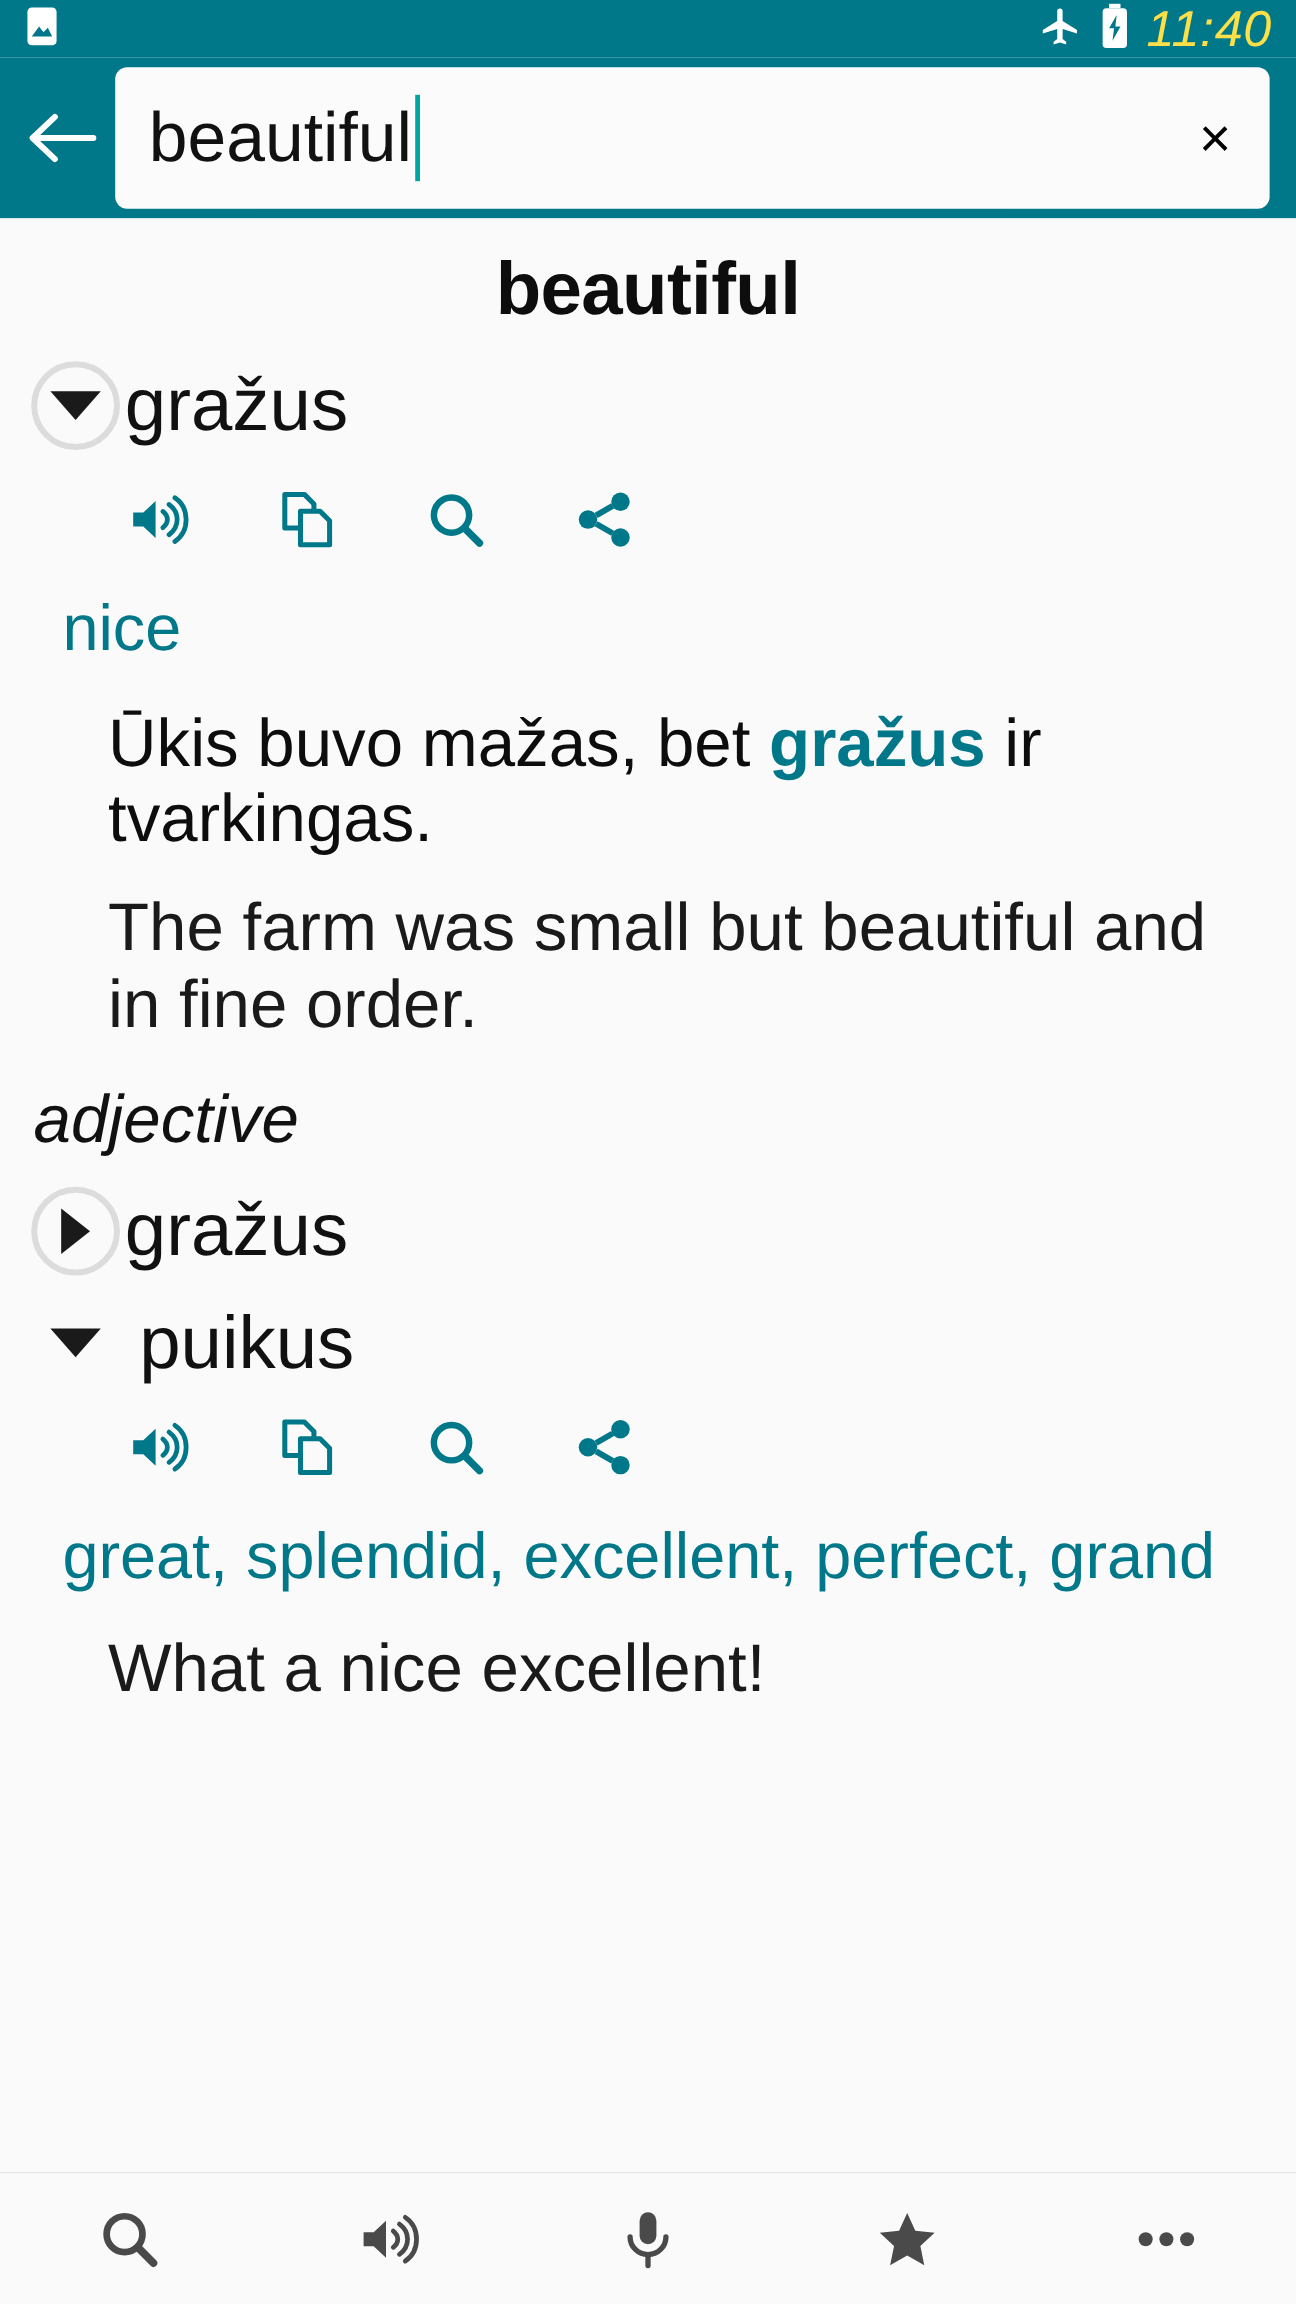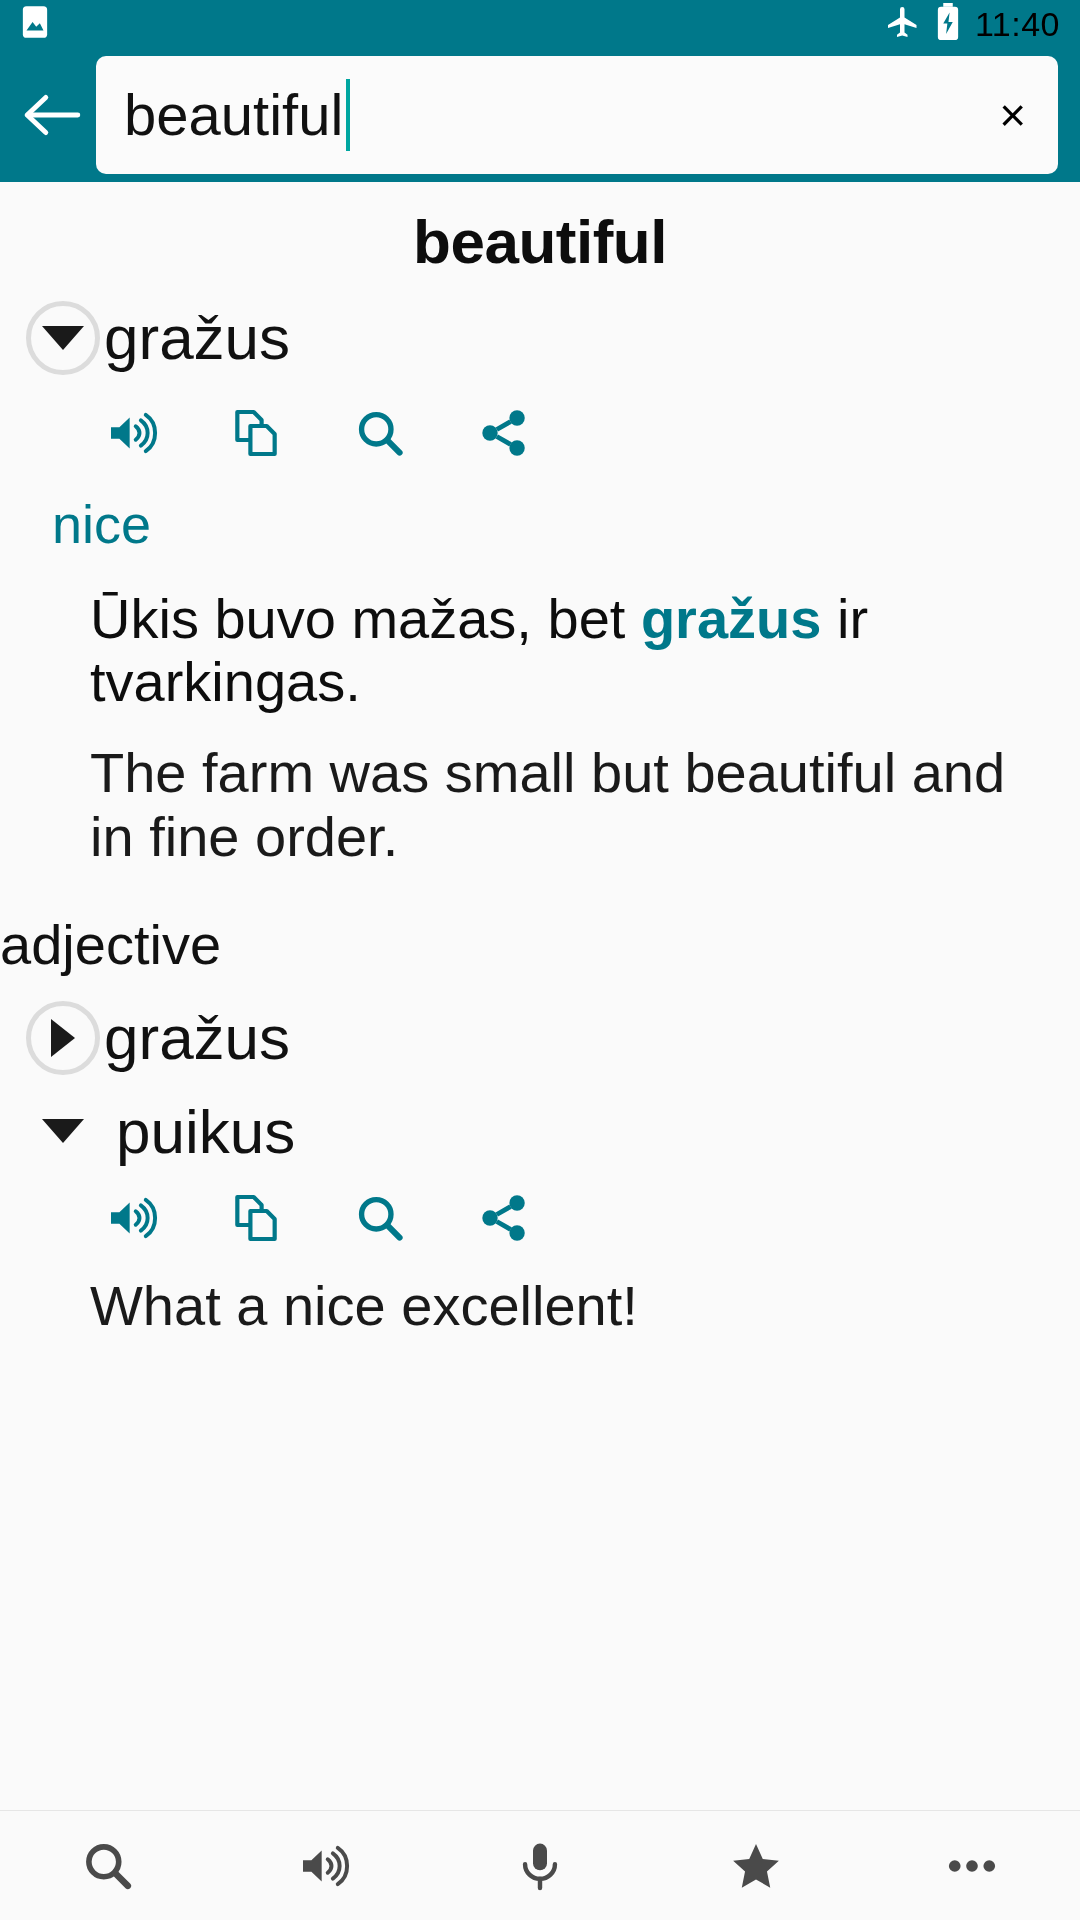--- a/index.html
+++ b/index.html
@@ -12,21 +12,21 @@
   }
 
   
   .statusbar{
     height:48px; background:#00788a;
     display:flex; align-items:center; justify-content:space-between;
     padding:0 20px;
   }
   .sb-left{ display:flex; align-items:center; gap:10px; }
   .sb-right{ display:flex; align-items:center; gap:14px; }
-  .sb-time{ color:#000000; font-size:34px; letter-spacing:.5px; }
+  .sb-time{ color:#fde047; font-size:42px; letter-spacing:.5px;font-style:italic; }
 
   
   .appbar{
     background:#00788a;
     height:134px;
     display:flex; align-items:center;
     padding:0 22px 0 14px;
   }
   .back-btn{
     width:78px; height:78px;
@@ -157,23 +157,25 @@
   .example .kw{ color:#00788a; font-weight:bold; }
   .translation{
     font-size:56px;
     line-height:1.13;
     color:#1a1a1a;
     padding:0 40px 0 90px;
     margin-top:28px;
   }
 
   .pos-label{
+    font-style:italic;
     font-size:56px;
     color:#111;
-    margin-top:44px;
+    padding-left:28px;
+    margin-top:32px;
   }
 
   
   .bottomnav{
     position:absolute;
     left:0;right:0;bottom:0;
     height:110px;
     background:#fafafa;
     display:flex; align-items:center;
     border-top:1px solid #e6e6e6;
@@ -321,20 +323,21 @@
     <span class="act-icon">
       <svg viewBox="0 0 24 24" width="56" height="56">
         <circle cx="17.6" cy="5.6" r="3.3" fill="#00788a"></circle>
         <circle cx="6" cy="12" r="3.3" fill="#00788a"></circle>
         <circle cx="17.6" cy="18.4" r="3.3" fill="#00788a"></circle>
         <path d="M8.9 10.5 L14.8 7.1 M8.9 13.5 L14.8 16.9" stroke="#00788a" stroke-width="2.1"></path>
       </svg>
     </span>
   </div>
 
+  <div class="synonyms">great, splendid, excellent, perfect, grand</div>
 
 
   <div class="translation">What a nice excellent!</div>
 
 </div>
 
 <div class="bottomnav">
   <div class="nav-item">
     <span class="nav-icon">
       <svg viewBox="0 0 24 24" width="56" height="56">

